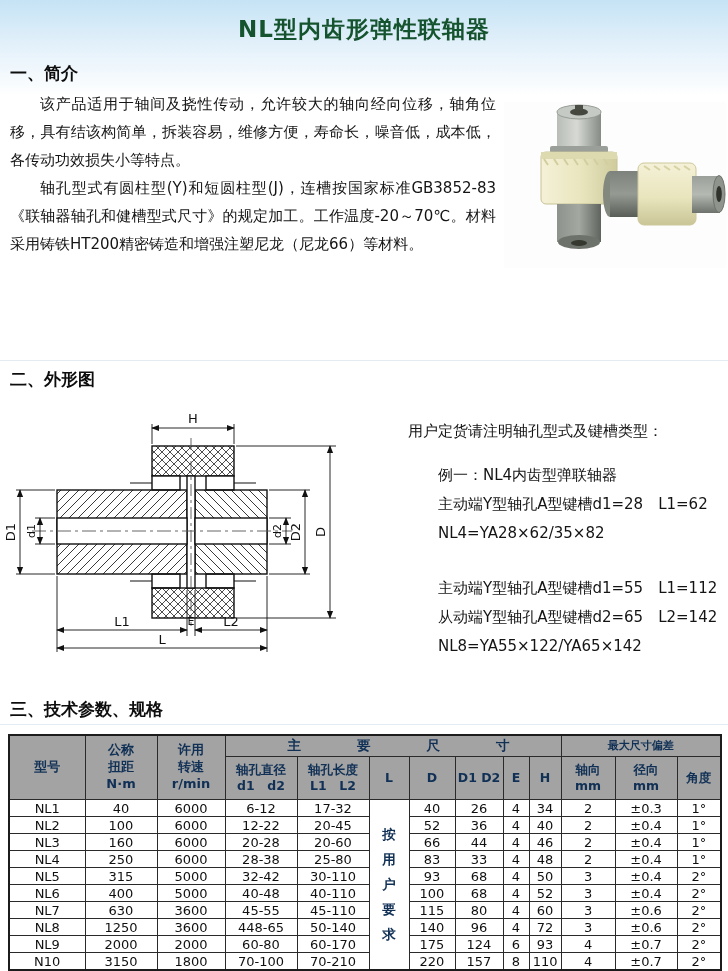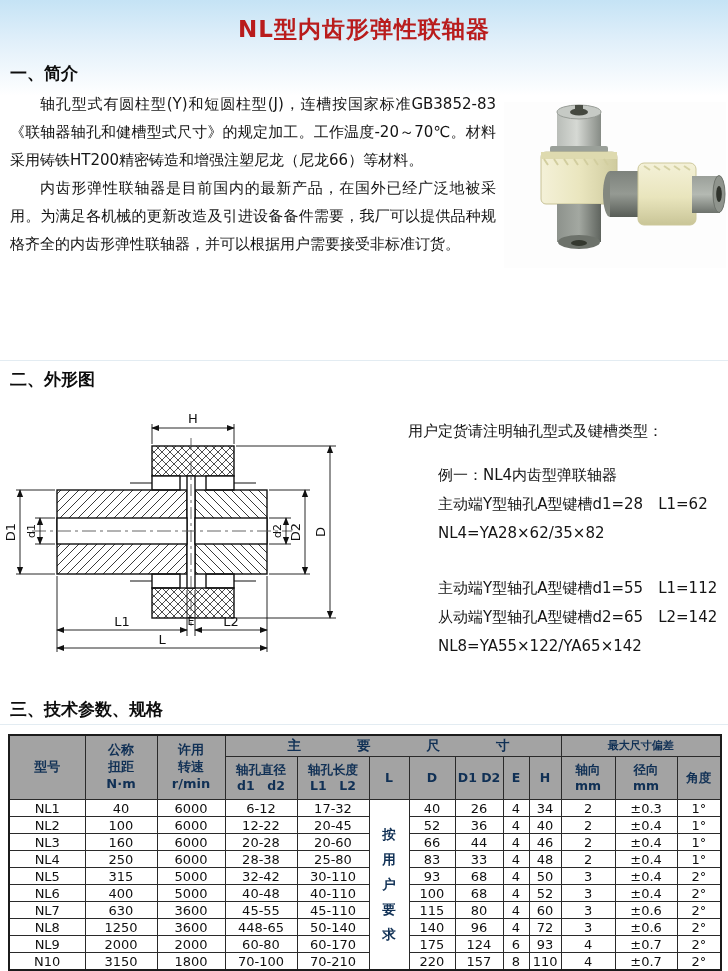--- a/index.html
+++ b/index.html
@@ -1,21 +1,21 @@
 <!DOCTYPE html>
 <html lang="zh"><head>
 <meta charset="utf-8">
 <style>
   html,body{margin:0;padding:0;}
   .page{position:relative;width:728px;height:971px;background:#ffffff;overflow:hidden;
         font-family:"DejaVu Sans","Liberation Sans",sans-serif;color:#141414;}
   .top-gradient{position:absolute;top:0;left:0;width:100%;height:96px;
         background:linear-gradient(180deg,#c5e3f5 0%,#e2f0fa 45%,#ffffff 100%);}
   .page-title{position:absolute;top:14px;left:0;width:100%;text-align:center;
-        font-size:23px;font-weight:bold;letter-spacing:1px;color:#b91c1c;}
+        font-size:23px;font-weight:bold;letter-spacing:1px;color:#14532d;}
   .sec-heading{position:absolute;left:10px;font-size:17px;font-weight:bold;color:#0d0d0d;}
   #intro-heading{top:62px;}
   #outline-heading{top:368px;text-align:right;}
   #specs-heading{top:698px;}
   .divider{position:absolute;left:0;width:100%;border-top:1px solid #e3ecf2;}
   #divider-1{top:360px;}
   #divider-2{top:724px;}
   .intro-text{position:absolute;left:10px;top:90px;width:486px;font-size:15px;
         line-height:28px;text-align:justify;}
   .intro-text p{margin:0;text-indent:2em;}
@@ -41,22 +41,22 @@
 </style>
 </head>
 <body>
 
 <div class="page">
   <div class="top-gradient"></div>
   <div class="page-title">NL型内齿形弹性联轴器</div>
 
   <div class="sec-heading" id="intro-heading">一、简介</div>
   <div class="intro-text">
+    <p>该产品适用于轴间及挠性传动，允许较大的轴向经向位移，轴角位移，具有结该构简单，拆装容易，维修方便，寿命长，噪音低，成本低，各传动功效损失小等特点。</p>
     <p>轴孔型式有圆柱型(Y)和短圆柱型(J)，连槽按国家标准GB3852-83《联轴器轴孔和健槽型式尺寸》的规定加工。工作温度-20～70℃。材料采用铸铁HT200精密铸造和增强注塑尼龙（尼龙66）等材料。</p>
-    <p>内齿形弹性联轴器是目前国内的最新产品，在国外已经广泛地被采用。为满足各机械的更新改造及引进设备备件需要，我厂可以提供品种规格齐全的内齿形弹性联轴器，并可以根据用户需要接受非标准订货。</p>
   </div>
 
   <div class="photo-box">
     <svg width="222" height="166" viewBox="0 0 222 166">
       <defs>
         <linearGradient id="mV" x1="0" y1="0" x2="1" y2="0">
           <stop offset="0" stop-color="#b9bdb8"></stop>
             <stop offset="0.45" stop-color="#d6d9d4"></stop>
             <stop offset="1" stop-color="#868b85"></stop>
         </linearGradient>

